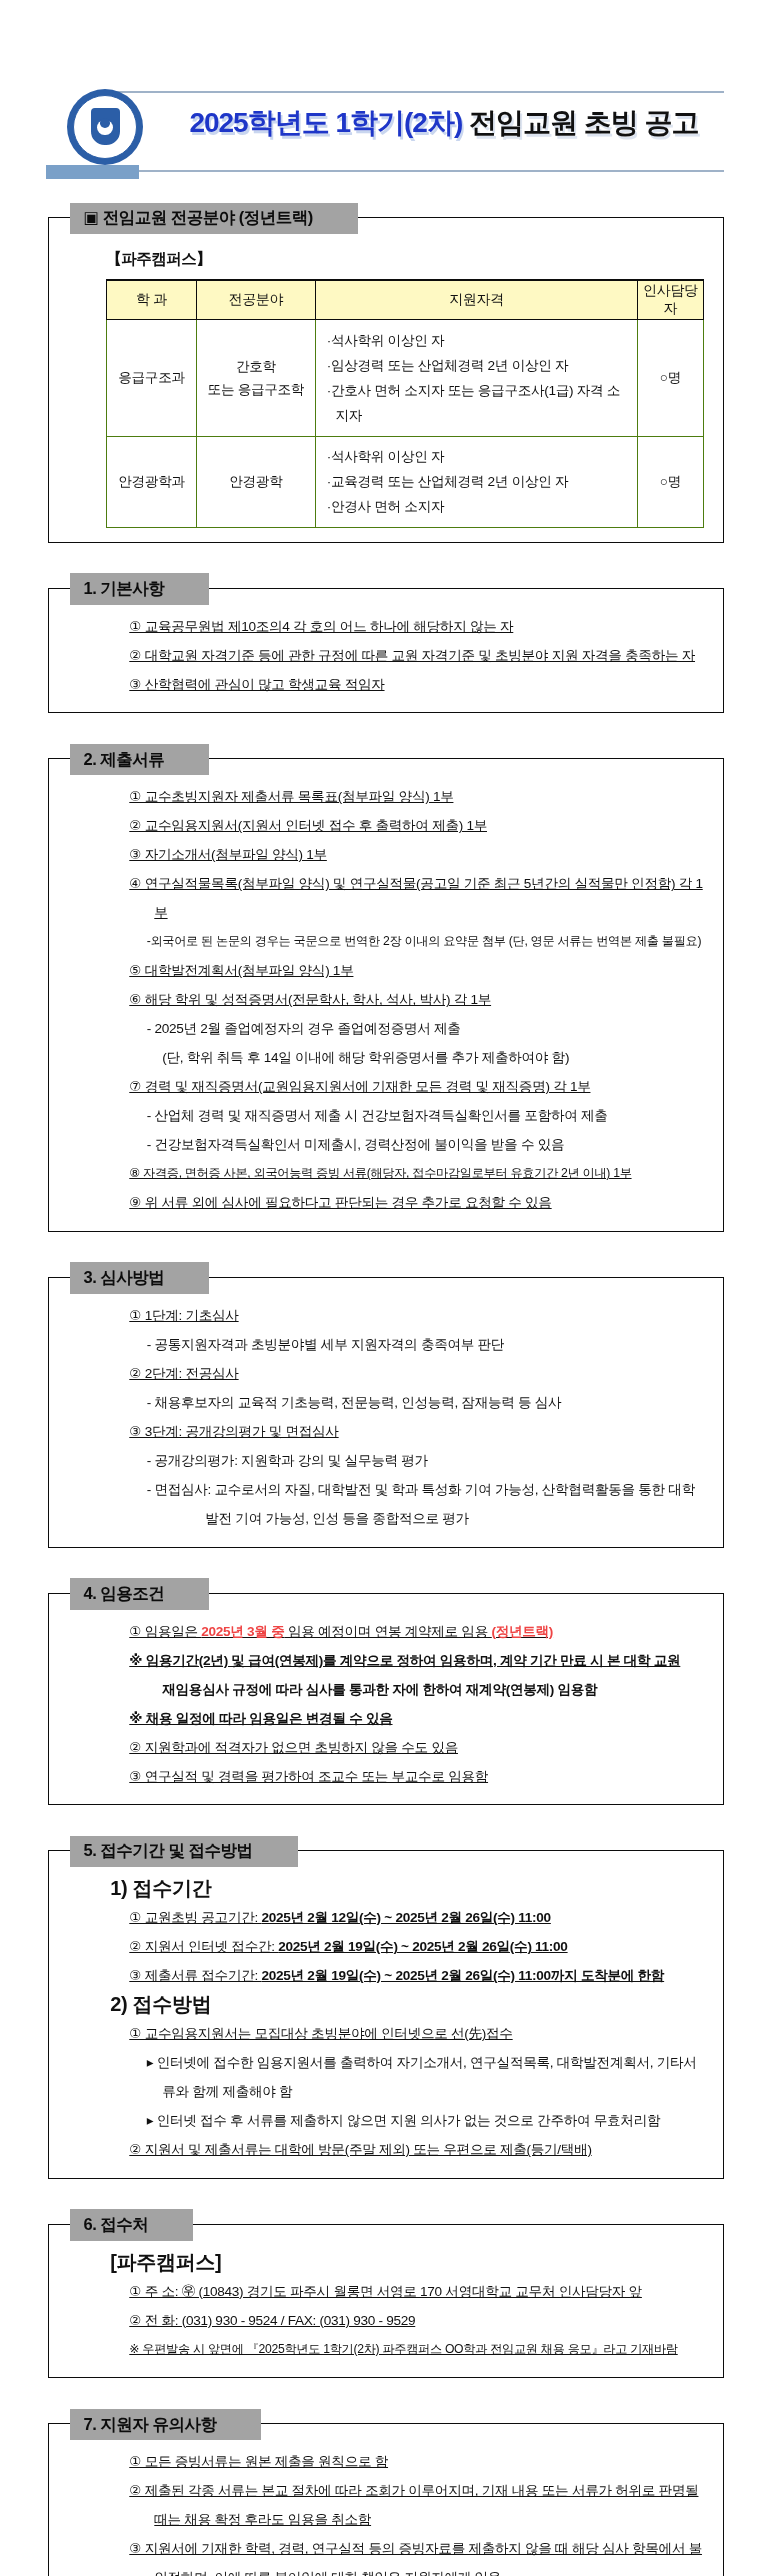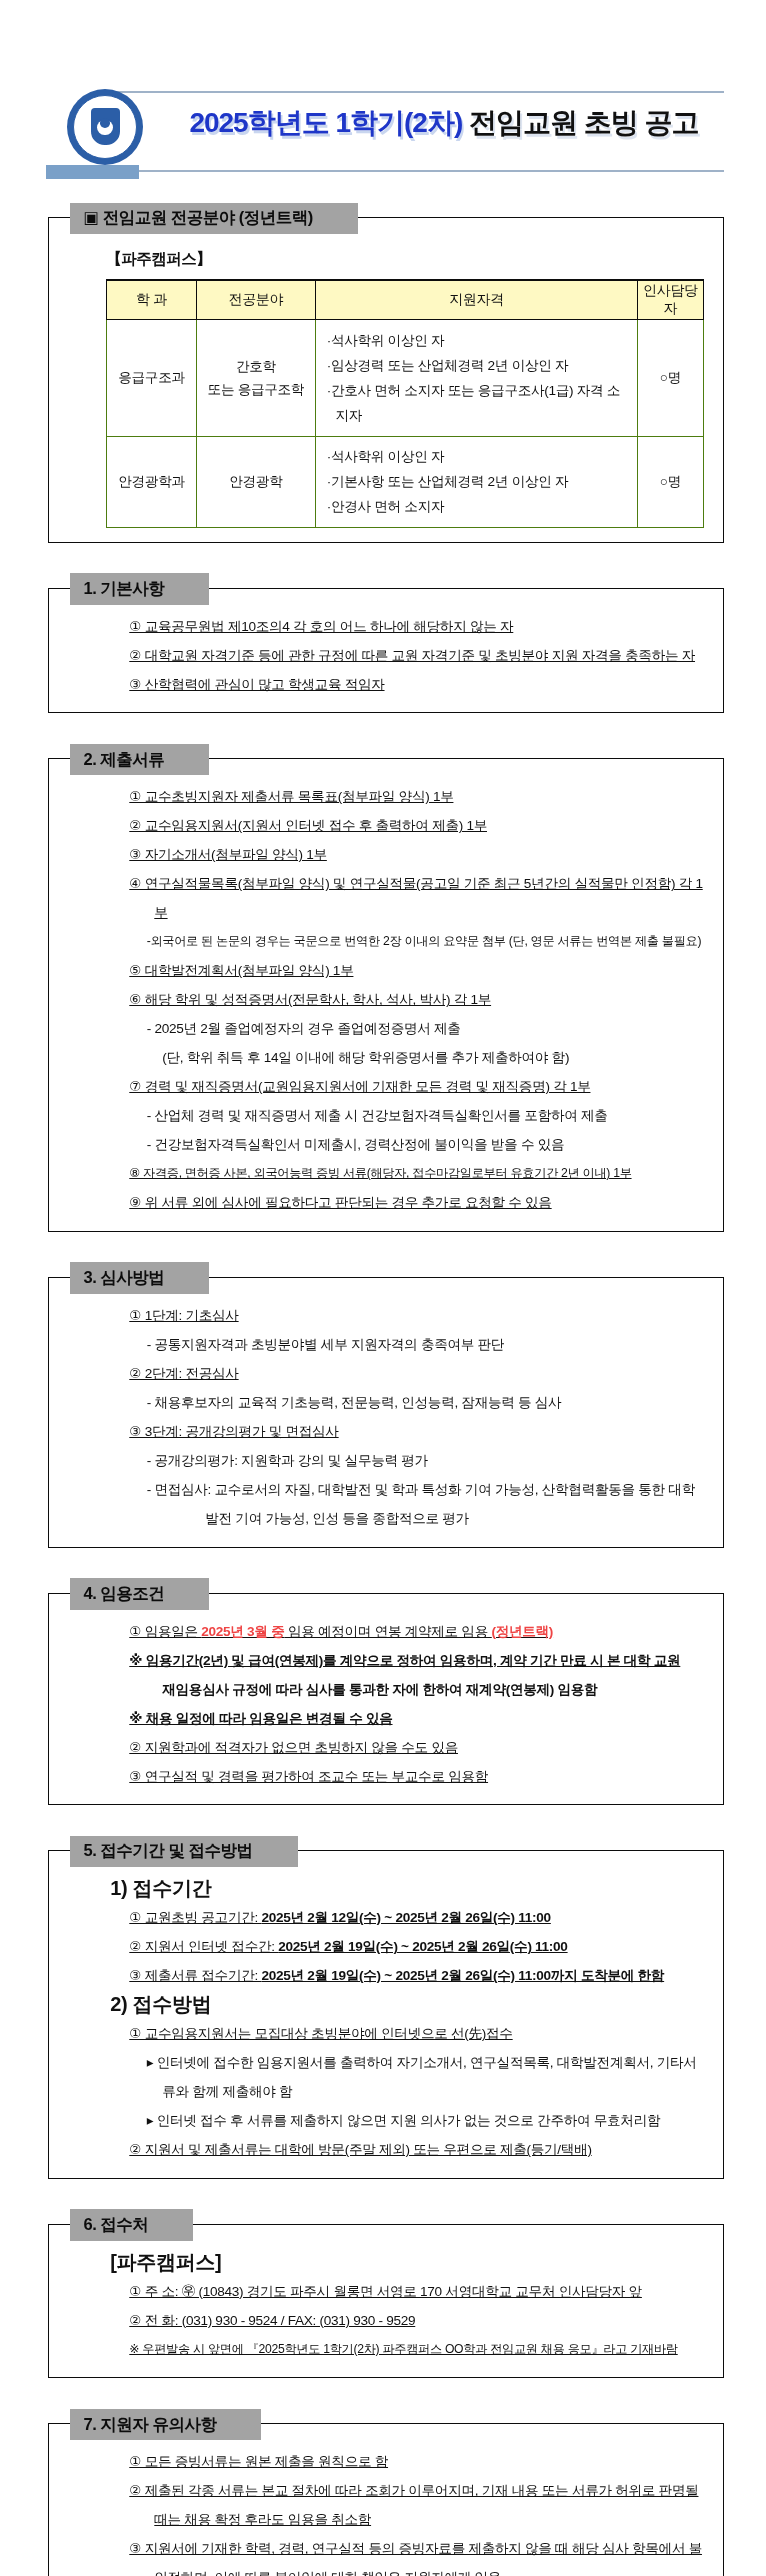--- a/index.html
+++ b/index.html
@@ -105,21 +105,21 @@
               </td>
               <td class="c">○명</td>
             </tr>
             <tr>
               <td class="c">안경광학과</td>
               <td class="c">
                 <div class="major-line">안경광학</div>
               </td>
               <td>
                 <div class="qual">·석사학위 이상인 자</div>
-                <div class="qual">·기본사항 또는 산업체경력 2년 이상인 자</div>
+                <div class="qual">·교육경력 또는 산업체경력 2년 이상인 자</div>
                 <div class="qual">·안경사 면허 소지자</div>
               </td>
               <td class="c">○명</td>
             </tr>
           </tbody>
       </table>
     </div>
   </section>
 
   <div id="sections">

